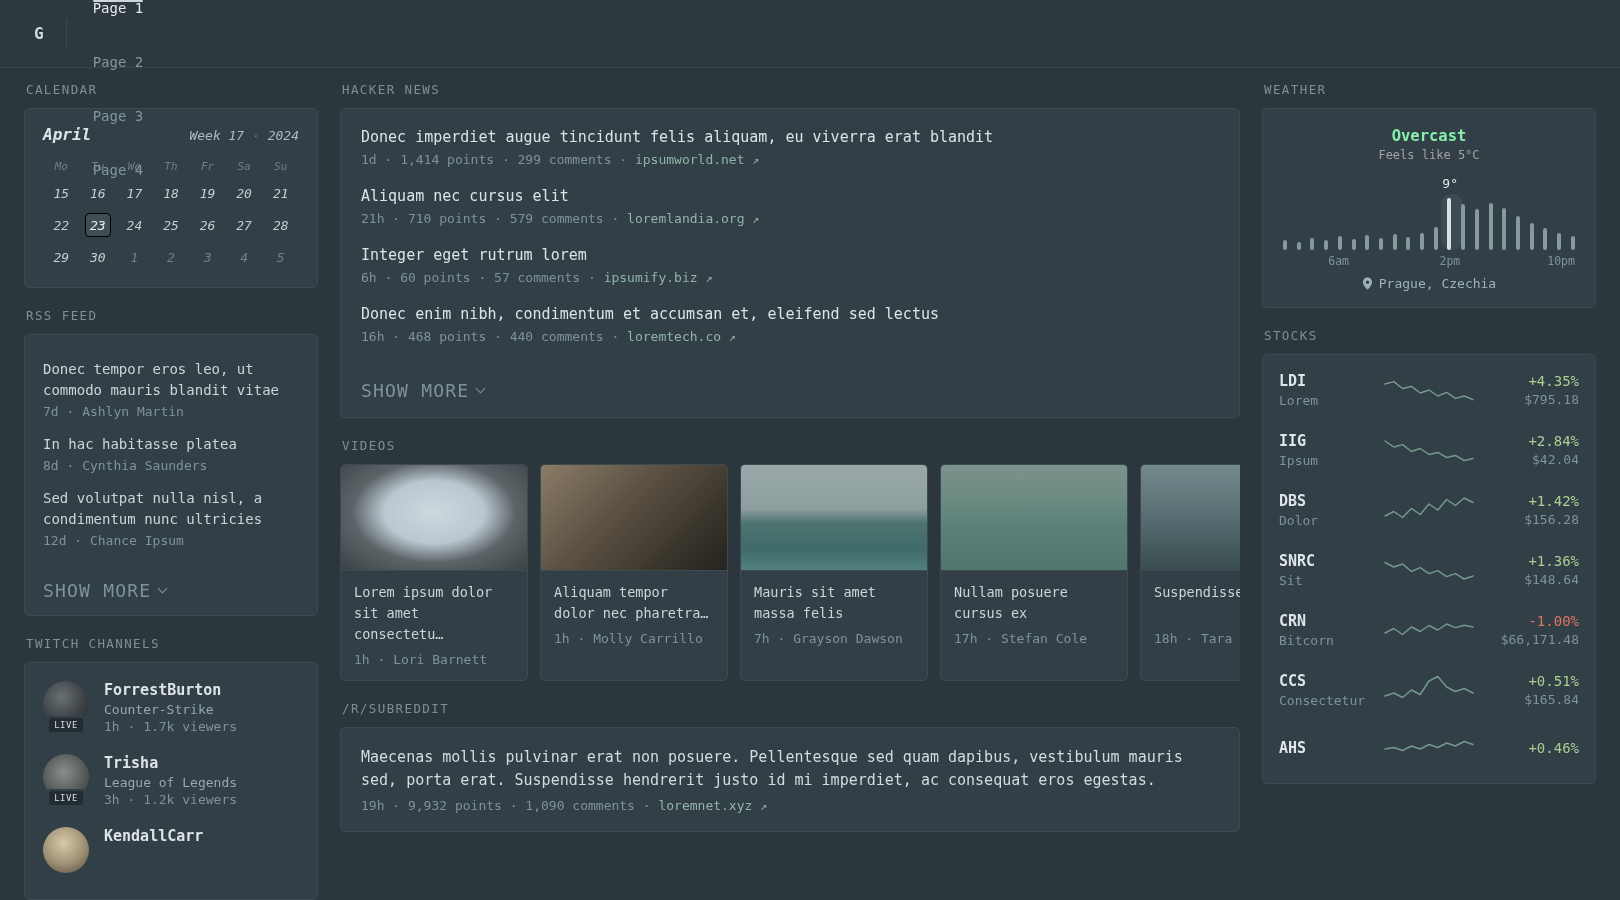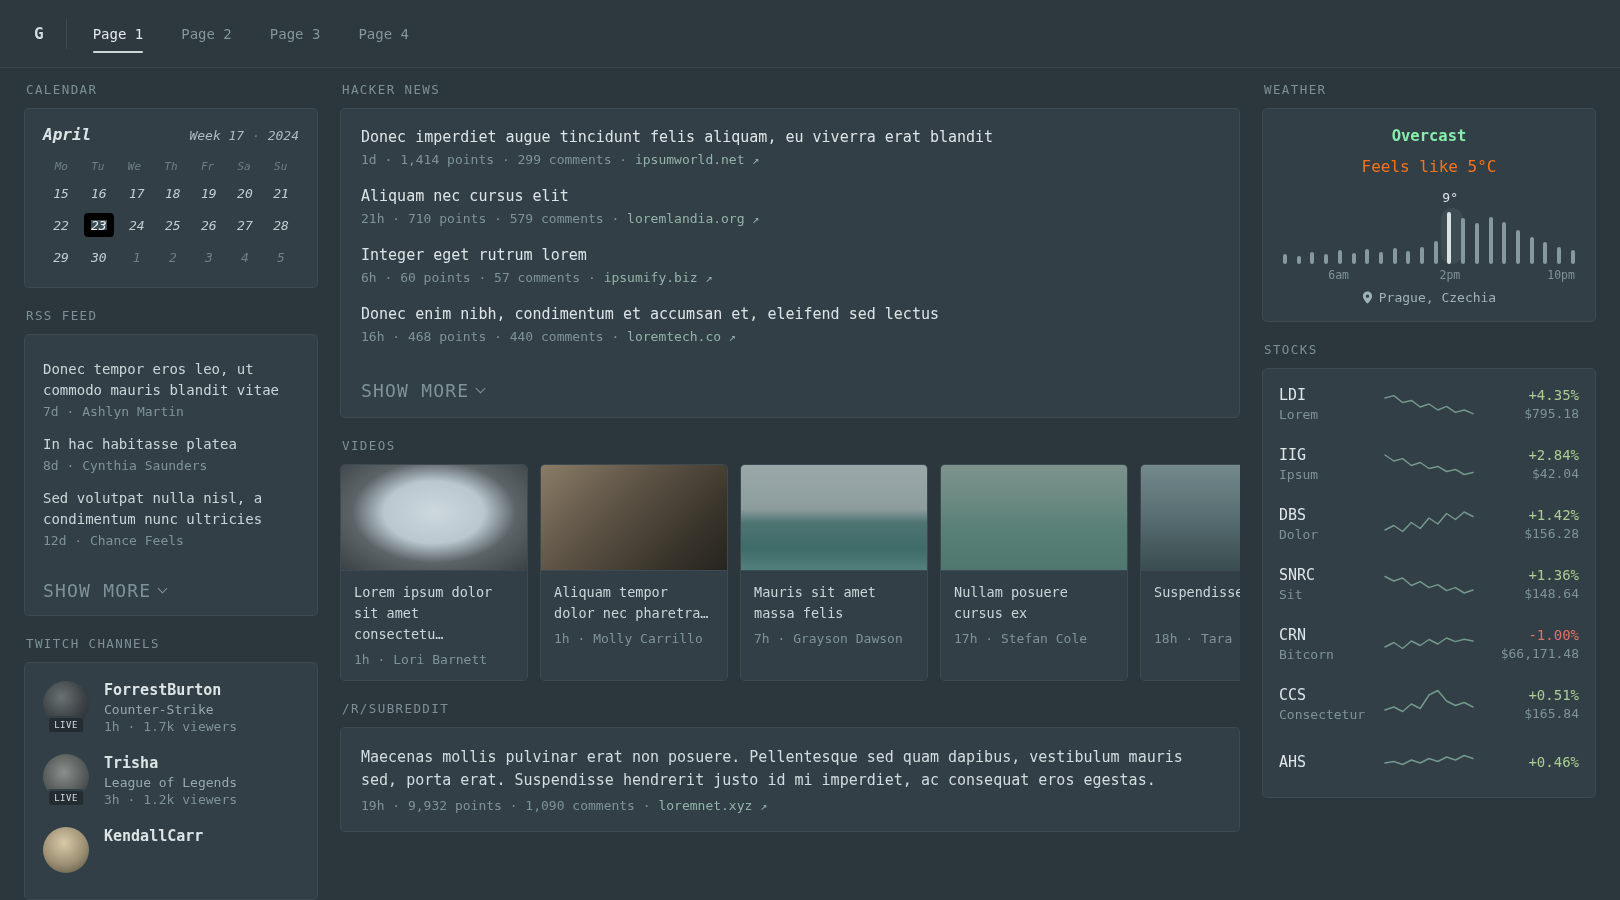--- a/index.html
+++ b/index.html
@@ -13,21 +13,21 @@
   .page { width:1620px; height:900px; overflow:hidden; position:relative; }
 
   
   .topbar {
     height:68px; display:flex; align-items:center;
     padding:0 34px; background:#2d393f;
     border-bottom:1px solid #37444a;
   }
   .logo { font-size:16px; font-weight:700; color:#d2dcdf; padding-right:22px; cursor:pointer; }
   .logo-divider { width:1px; height:30px; background:#3d4a51; margin-right:26px; }
-  .tabs { display:flex; gap:38px; height:100%; align-items:center; }
+  .tabs { display:flex; gap:38px; height:100%; align-items:center;flex-direction:column; }
   .tab { position:relative; font-size:14px; color:#82969c; cursor:pointer; text-decoration:none; height:100%; display:flex; align-items:center; }
   .tab.active { color:#e2e9ea; }
   .tab.active::after {
     content:""; position:absolute; left:0; right:0; bottom:14px;
     height:2px; background:#cdd7da; border-radius:1px;
   }
 
   
   .content {
     display:grid;
@@ -59,21 +59,21 @@
   .cal-grid { display:grid; grid-template-columns:repeat(7,1fr); }
   #cal-dow { margin-top:16px; }
   #cal-days { margin-top:8px; row-gap:8px; }
   .cal-dh { text-align:center; font-size:11px; color:#6d8086; }
   .cal-day {
     height:24px; display:flex; align-items:center; justify-content:center;
     font-size:13px; color:#c3ced2;
   }
   .cal-day.muted { color:#6d8086; }
   .cal-day.selected {
-    background:#3f4e55; border:7px solid #000000; border-radius:4px;
+    background:#3f4e55; border:1px solid #000000; border-radius:4px;
     color:#e8eef0; margin:0 5px;
   }
 
   
   .rss-card { padding:16px 18px 14px 18px; }
   .feed-item { margin-bottom:15px; }
   .feed-title { display:block; font-size:14px; line-height:1.5; color:#ccd6d9; text-decoration:none; cursor:pointer;margin-top:8px; }
   .feed-meta { margin-top:3px; font-size:13px; color:#7e9399; }
 
   .show-more {
@@ -127,37 +127,37 @@
   .video-meta { margin-top:7px; font-size:13px; color:#7e9399; }
 
   
   .sub-card { padding:18px 20px; }
   .sub-title { display:block; font-size:15px; line-height:1.55; color:#d3dcdf; text-decoration:none; cursor:pointer; }
   .sub-meta { margin-top:6px; font-size:13px; color:#7e9399; }
 
   
   .weather-card { padding:18px 18px 16px 18px; text-align:center; }
   .w-cond { font-size:15.5px; font-weight:700; color:#86efac; }
-  .w-feels { margin-top:12px; font-size:16px; color:#f97316; }
+  .w-feels { margin-top:3px; font-size:12px; color:#a3a3a3; }
   .weather-chart { position:relative; height:92px; margin-top:14px; }
   .wc-band { position:absolute; top:18px; bottom:18px; width:22px; background:#3d4b52; border-radius:11px; }
   .wc-temp { position:absolute; top:0; transform:translateX(-50%); font-size:13px; color:#dfe6e8; }
   .wc-bars { position:absolute; left:2px; right:2px; bottom:18px; height:52px; display:flex; align-items:flex-end; justify-content:space-between; }
   .wc-bar { width:4px; border-radius:2px; background:#86999c; }
   .wc-bar.current { background:#dbe2e4; }
   .wc-times { position:absolute; left:2px; right:2px; bottom:0; height:14px; }
   .wc-times span { position:absolute; transform:translateX(-50%); font-size:11.5px; color:#7e9399; }
   .w-loc { margin-top:8px; display:flex; justify-content:center; align-items:center; gap:6px; font-size:13px; color:#9fb2b8; }
   .pin-icon { width:11px; height:13px; fill:#9fb2b8; }
 
   
   .stocks-card { padding:5px 16px; }
   .stock-row { display:flex; align-items:center; padding:12px 0; cursor:pointer; }
   .stock-id { width:92px; flex:none; }
-  .stock-symbol { font-size:15px; font-weight:400; color:#dfe6e8; }
+  .stock-symbol { font-size:15px; font-weight:700; color:#dfe6e8; }
   .stock-name { margin-top:3px; font-size:13px; color:#7e9399; }
   .stock-spark { flex:1; display:flex; justify-content:center; align-items:center; }
   .stock-values { width:92px; flex:none; text-align:right; }
   .stock-change { font-size:14px; }
   .stock-change.up { color:#abcd92; }
   .stock-change.down { color:#df7465; }
   .stock-price { margin-top:3px; font-size:13px; color:#7e9399; }
 </style>
 </head>
 <body>
@@ -228,21 +228,21 @@
         <div class="feed-item">
           <a class="feed-title">Donec tempor eros leo, ut commodo mauris blandit vitae</a>
           <div class="feed-meta">7d · Ashlyn Martin</div>
         </div>
         <div class="feed-item">
           <a class="feed-title">In hac habitasse platea</a>
           <div class="feed-meta">8d · Cynthia Saunders</div>
         </div>
         <div class="feed-item">
           <a class="feed-title">Sed volutpat nulla nisl, a condimentum nunc ultricies</a>
-          <div class="feed-meta">12d · Chance Feels</div>
+          <div class="feed-meta">12d · Chance Ipsum</div>
         </div>
         <a class="show-more">
           <span>SHOW MORE</span>
           <span class="chev"></span>
         </a>
       </div>
 
       <div class="section-title spaced">TWITCH CHANNELS</div>
       <div class="card twitch-card">
         <div class="twitch-row">

